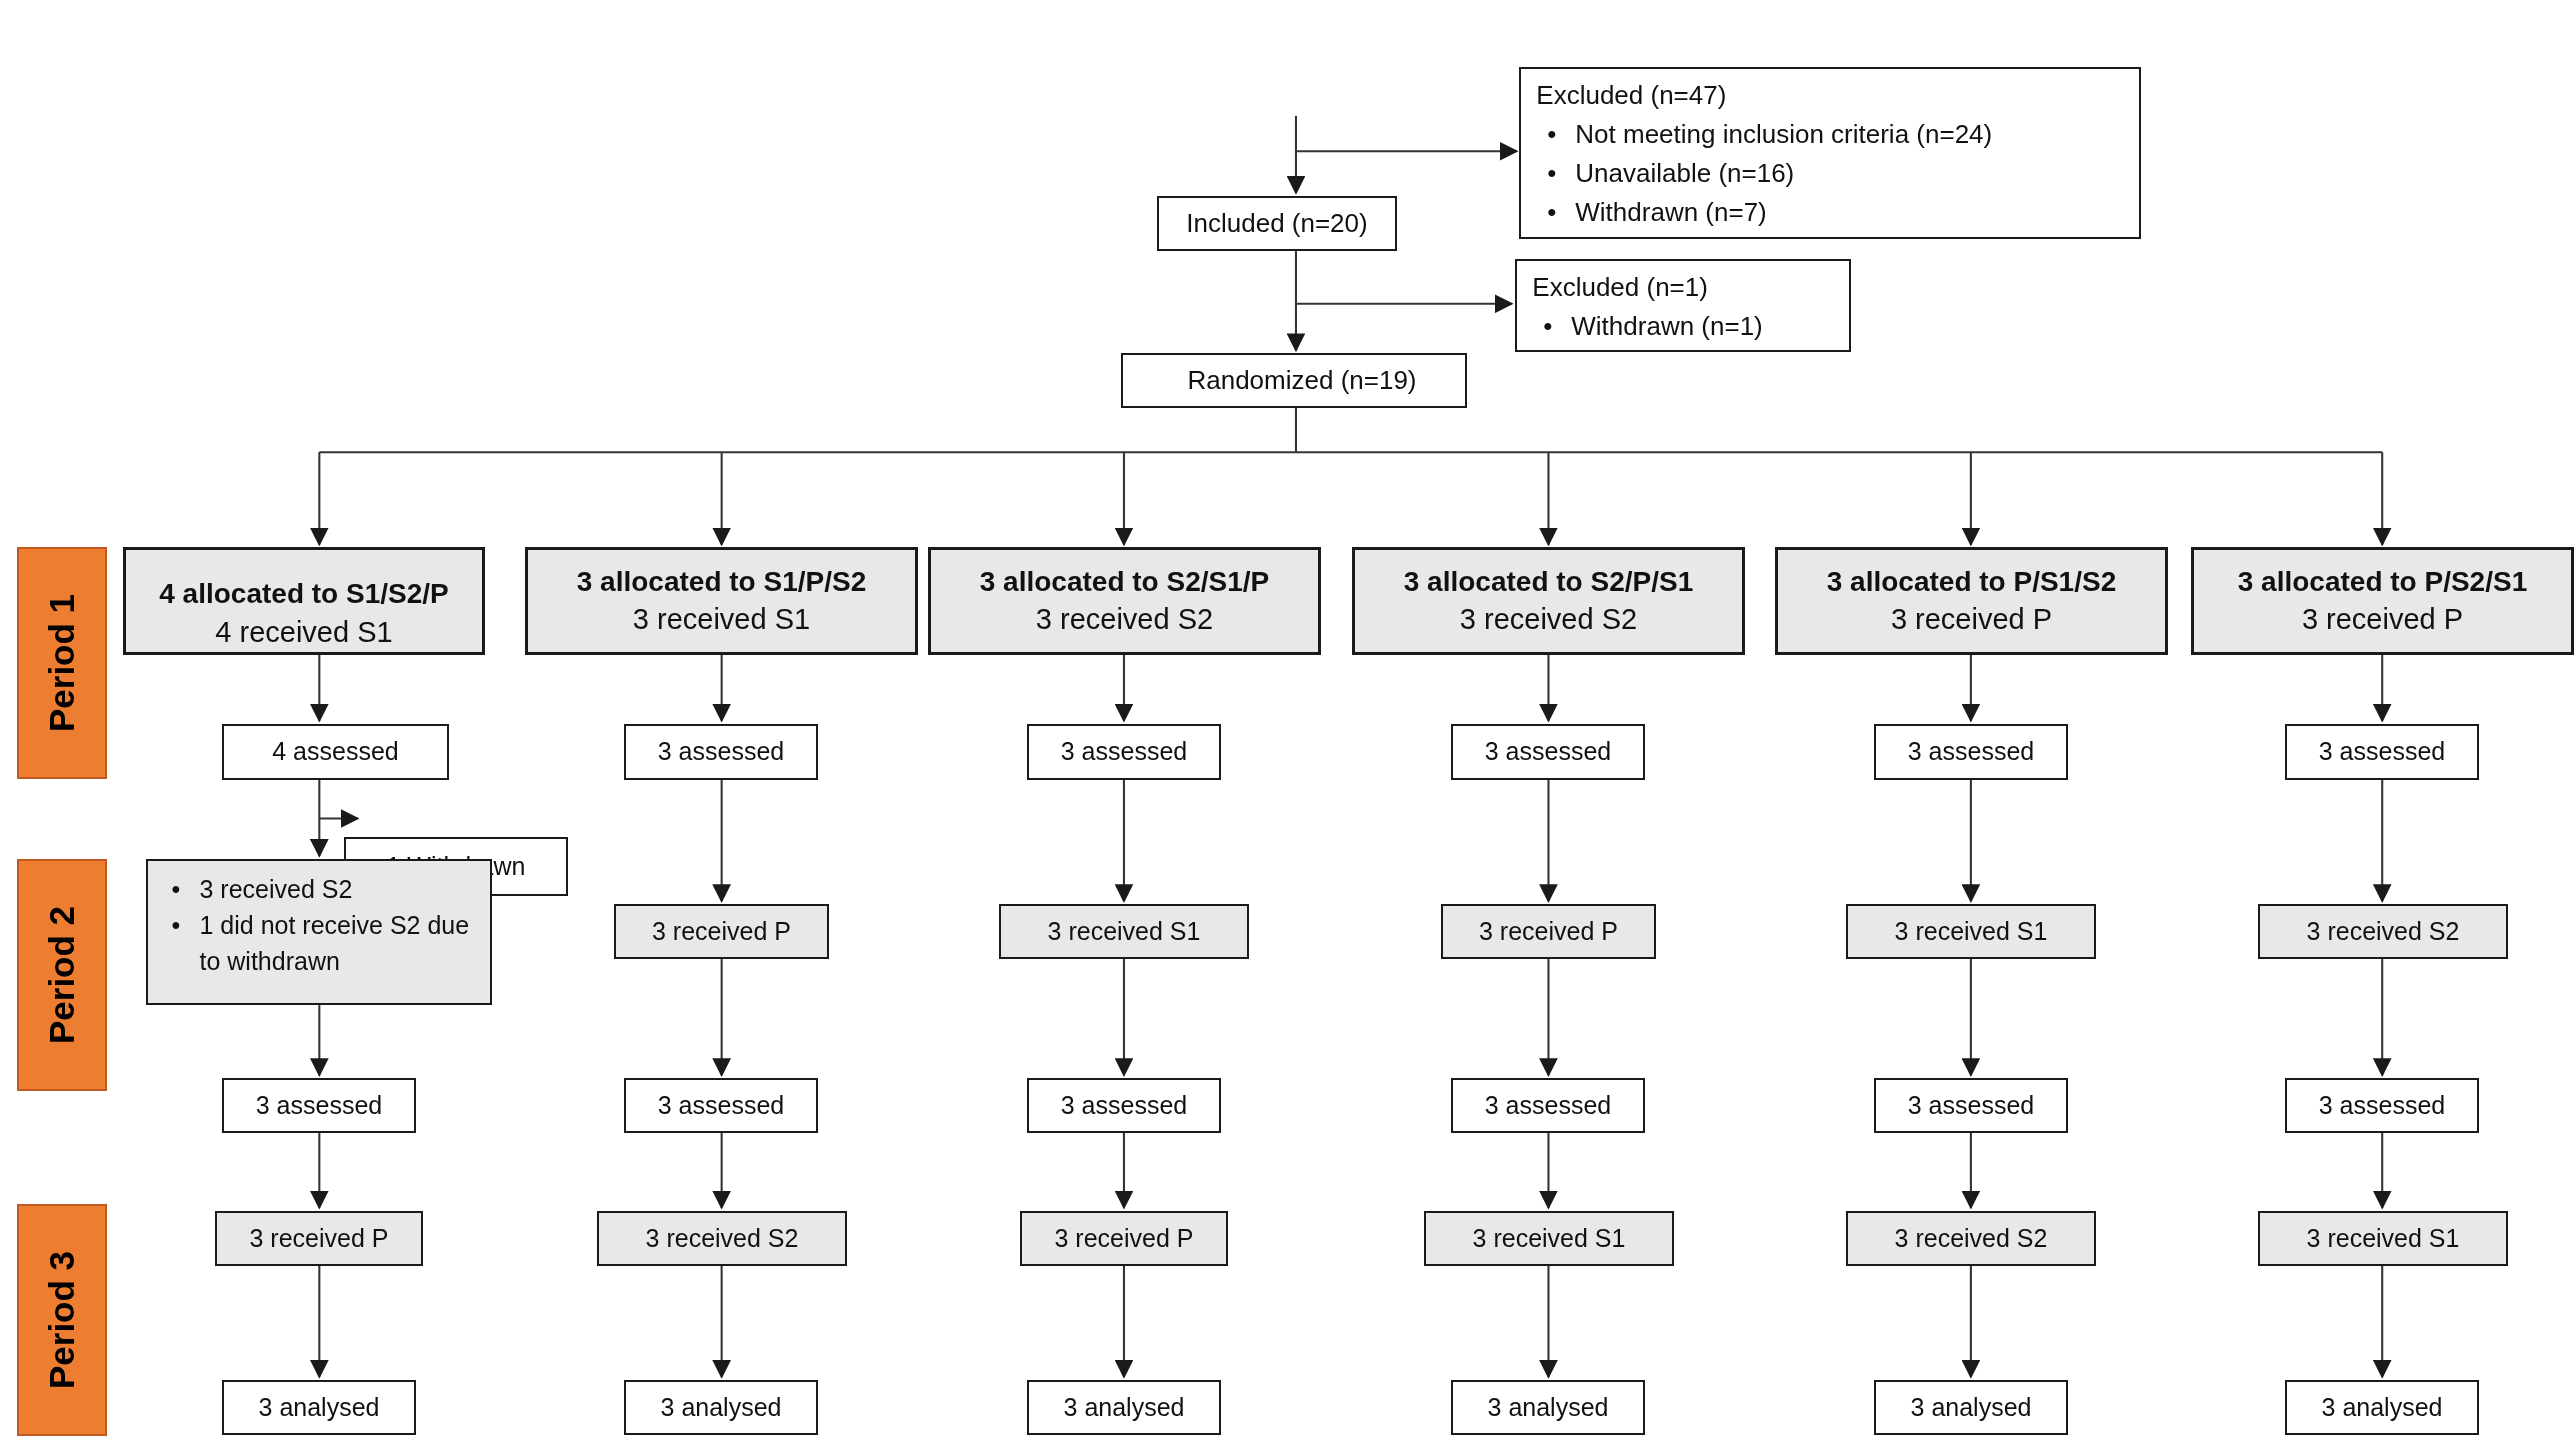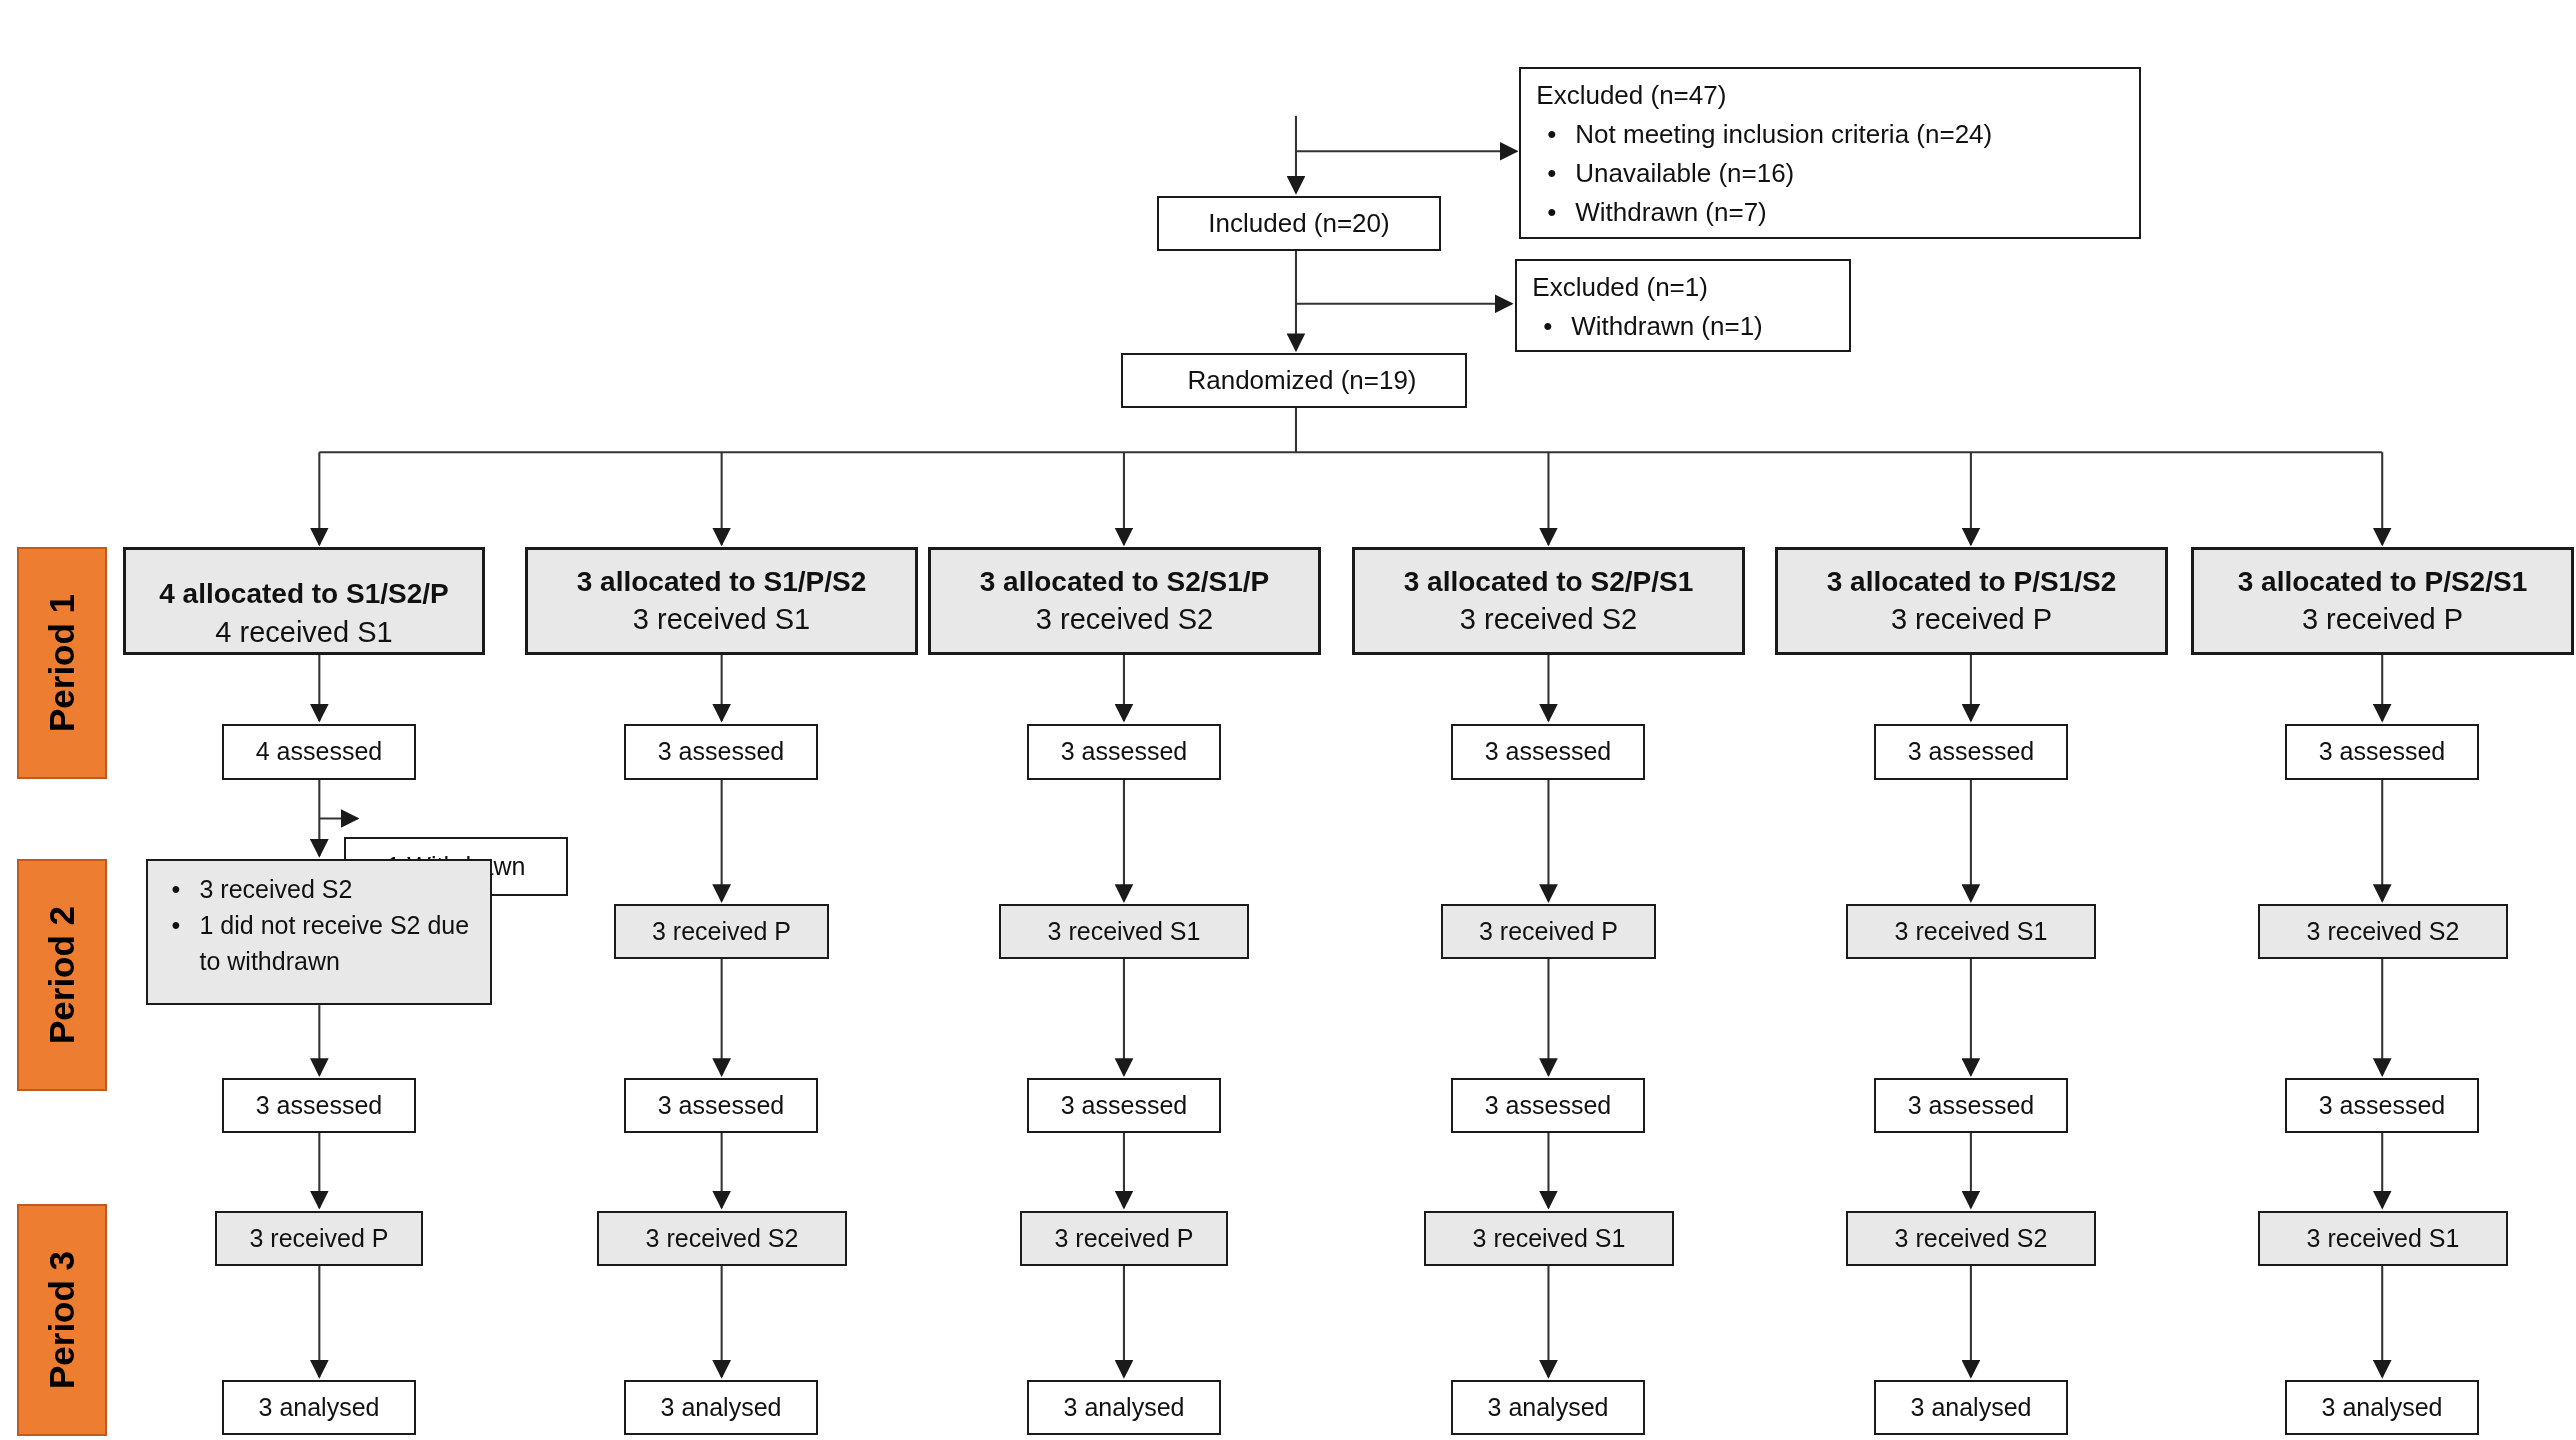--- a/index.html
+++ b/index.html
@@ -93,21 +93,21 @@
 
   <div class="box listbox" style="left:1519px;top:67px;width:622px;height:172px;">
     <div>Excluded (n=47)</div>
     <ul>
       <li>Not meeting inclusion criteria (n=24)</li>
       <li>Unavailable (n=16)</li>
       <li>Withdrawn (n=7)</li>
     </ul>
   </div>
 
-  <div class="box" style="left:1157px;top:196px;width:284px;height:55px;font-size:26px;">Included (n=20)</div>
+  <div class="box" style="left:1157px;top:196px;width:240px;height:55px;font-size:26px;">Included (n=20)</div>
 
   <div class="box listbox" style="left:1515px;top:259px;width:336px;height:93px;">
     <div>Excluded (n=1)</div>
     <ul>
       <li>Withdrawn (n=1)</li>
     </ul>
   </div>
 
   <div class="box" style="left:1121px;top:353px;width:346px;height:55px;font-size:26px;padding-left:16px;">Randomized (n=19)</div>
 
@@ -139,21 +139,21 @@
   </div>
   <div class="box alloc" style="left:1775px;top:547px;width:393px;height:108px;">
     <div class="t">3 allocated to P/S1/S2</div>
     <div class="s">3 received P</div>
   </div>
   <div class="box alloc" style="left:2191px;top:547px;width:383px;height:108px;">
     <div class="t">3 allocated to P/S2/S1</div>
     <div class="s">3 received P</div>
   </div>
 
-  <div class="box" style="left:222px;top:724px;width:194px;height:56px;">4 assessed</div>
+  <div class="box" style="left:222px;top:724px;width:227px;height:56px;">4 assessed</div>
   <div class="box" style="left:624px;top:724px;width:194px;height:56px;">3 assessed</div>
   <div class="box" style="left:1027px;top:724px;width:194px;height:56px;">3 assessed</div>
   <div class="box" style="left:1451px;top:724px;width:194px;height:56px;">3 assessed</div>
   <div class="box" style="left:1874px;top:724px;width:194px;height:56px;">3 assessed</div>
   <div class="box" style="left:2285px;top:724px;width:194px;height:56px;">3 assessed</div>
 
   <div class="box" style="left:344px;top:789px;width:224px;height:59px;margin-top:48px;">1 Withdrawn</div>
 
   <div class="box gray listbox notes" style="left:146px;top:859px;width:346px;height:146px;">
     <ul>

